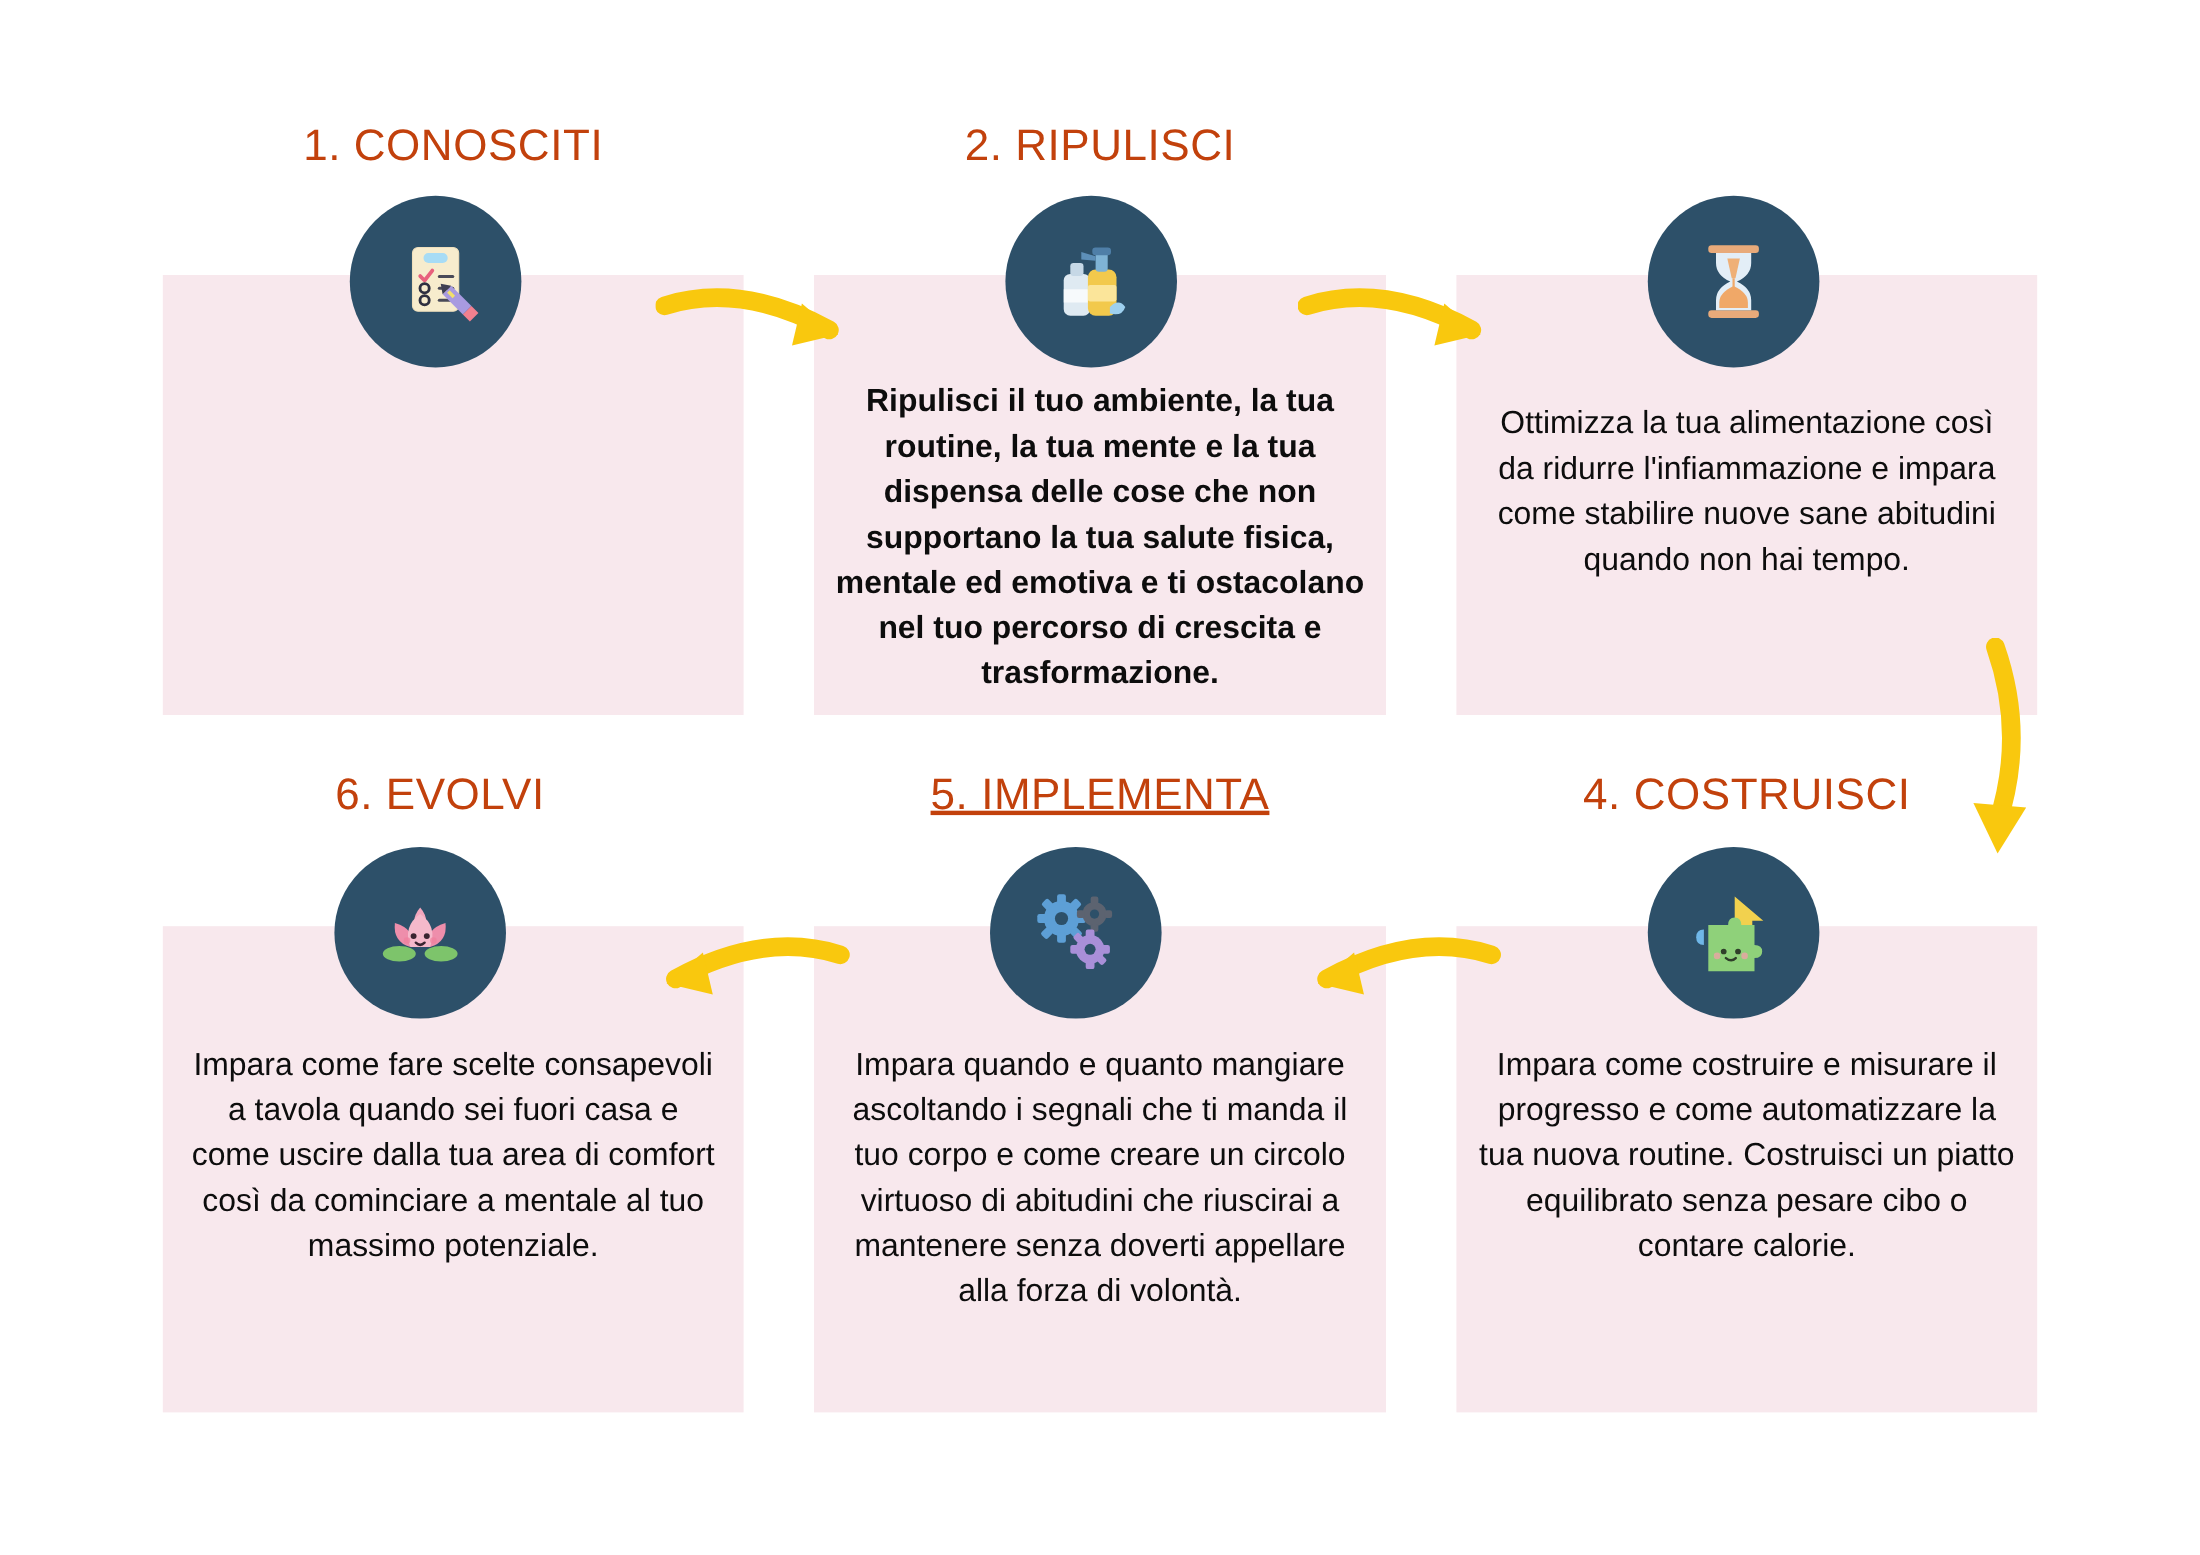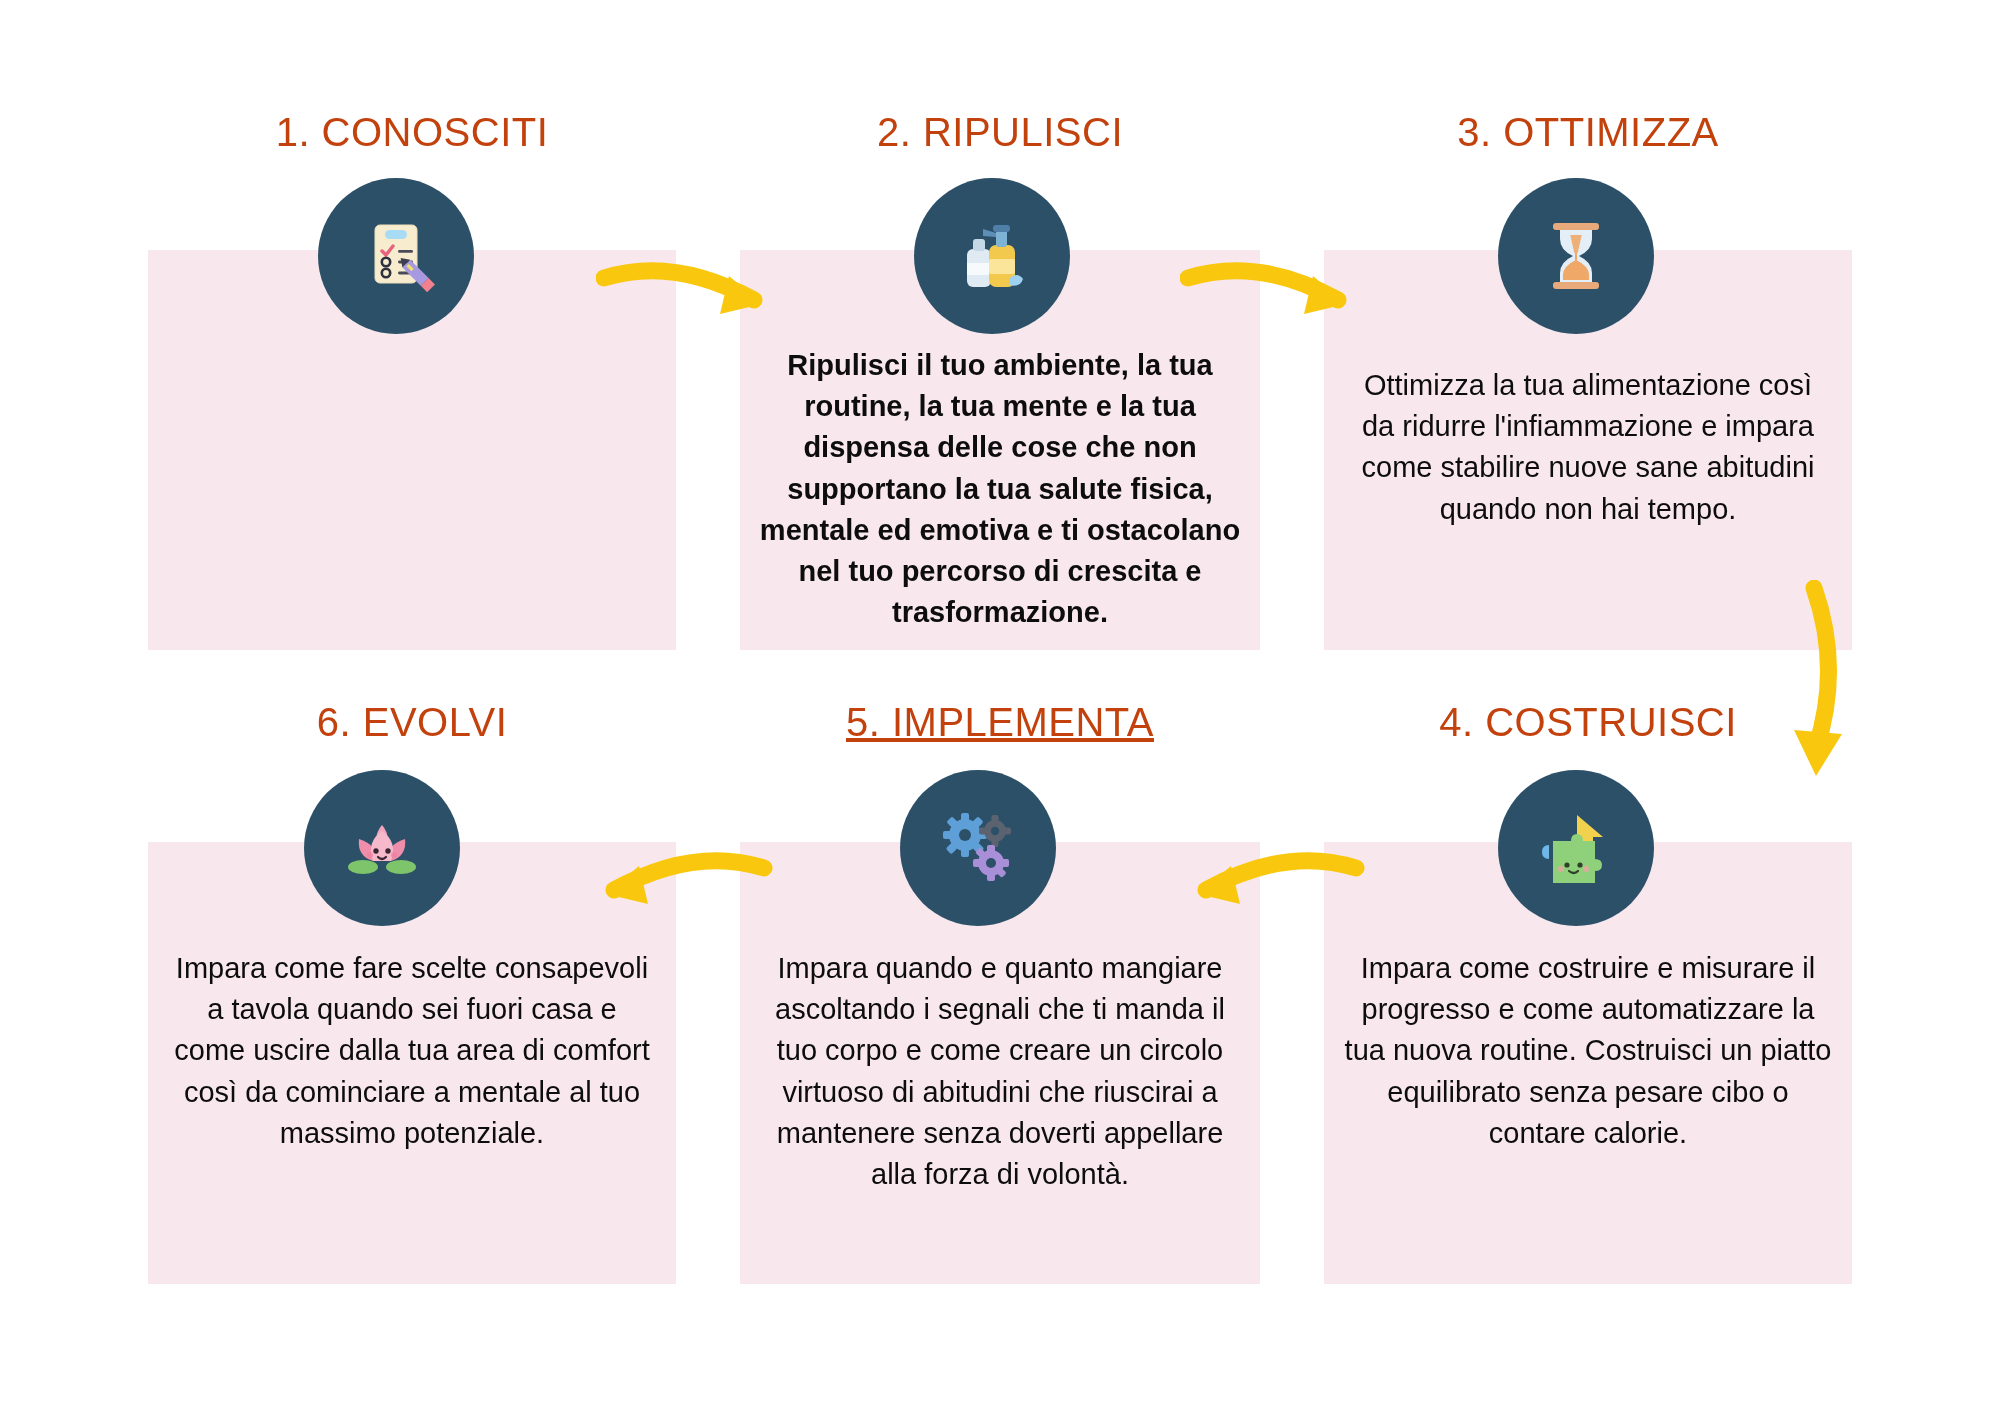--- a/index.html
+++ b/index.html
@@ -28,21 +28,21 @@
     font-size:40px;
     letter-spacing:0.5px;
     color:#c2410c;
     text-align:center;
     white-space:nowrap;
     font-weight:400;
   }
   .h1{left:148px;width:528px;top:110px;}
   .h2{left:740px;width:520px;top:110px;}
   .h3{left:1324px;width:528px;top:110px;}
-  .h6{left:148px;width:528px;top:700px;}
+  .h6{left:136px;width:528px;top:700px;}
   .h5{left:740px;width:520px;top:700px;text-decoration:underline;}
   .h4{left:1324px;width:528px;top:700px;}
 
   
   .circle{
     position:absolute;
     width:156px;height:156px;border-radius:50%;
     background:#2d5069;
     display:flex;align-items:center;justify-content:center;
     z-index:5;
@@ -87,21 +87,20 @@
 
   <div class="panel panel-top p1"></div>
   <div class="panel panel-top p2"></div>
   <div class="panel panel-top p3"></div>
   <div class="panel panel-bot p6"></div>
   <div class="panel panel-bot p5"></div>
   <div class="panel panel-bot p4"></div>
 
   <div class="heading h1">1. CONOSCITI</div>
   <div class="heading h2">2. RIPULISCI</div>
-  <div class="heading h3">3. OTTIMIZZA</div>
   <div class="heading h6">6. EVOLVI</div>
   <div class="heading h5">5. IMPLEMENTA</div>
   <div class="heading h4">4. COSTRUISCI</div>
 
   <div class="circle c1">
     <span>
       <svg width="86" height="86" viewBox="0 0 86 86">
         <rect x="22" y="12" width="42" height="58" rx="5" fill="#f7eccd"></rect>
         <rect x="22" y="12" width="42" height="58" rx="5" fill="none" stroke="#efdfbc" stroke-width="1"></rect>
         <rect x="32" y="17" width="22" height="9" rx="4.5" fill="#a8dcf5"></rect>

